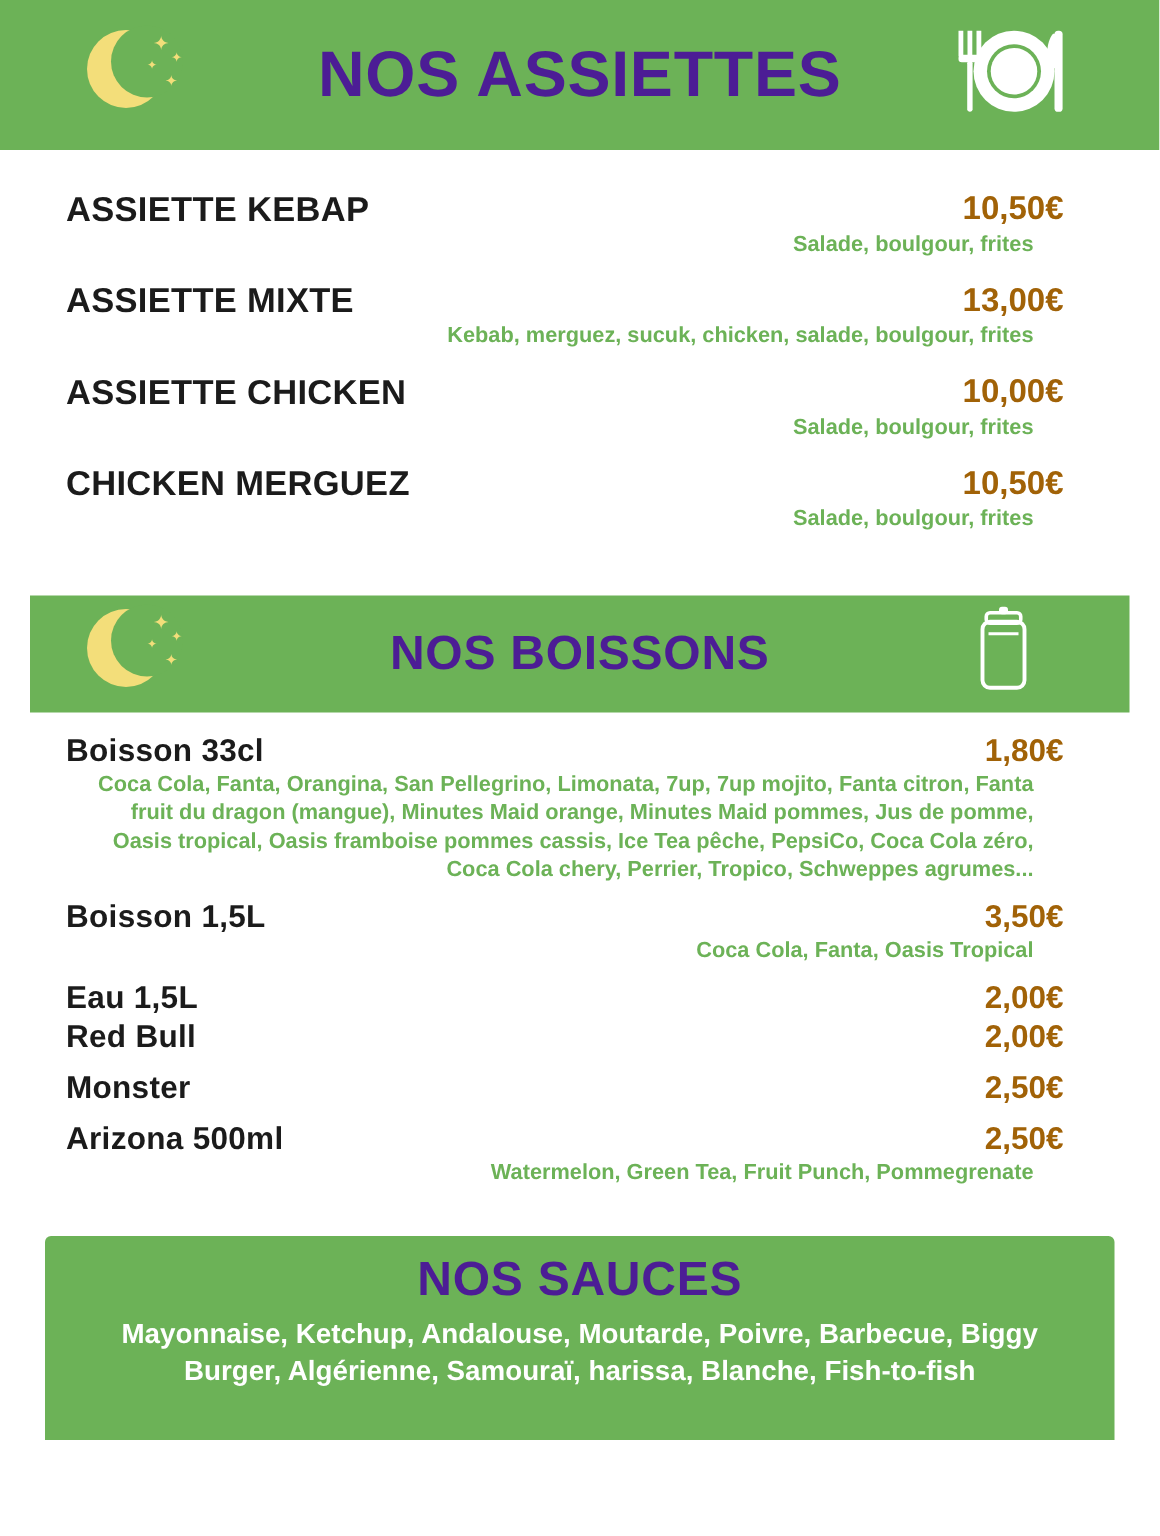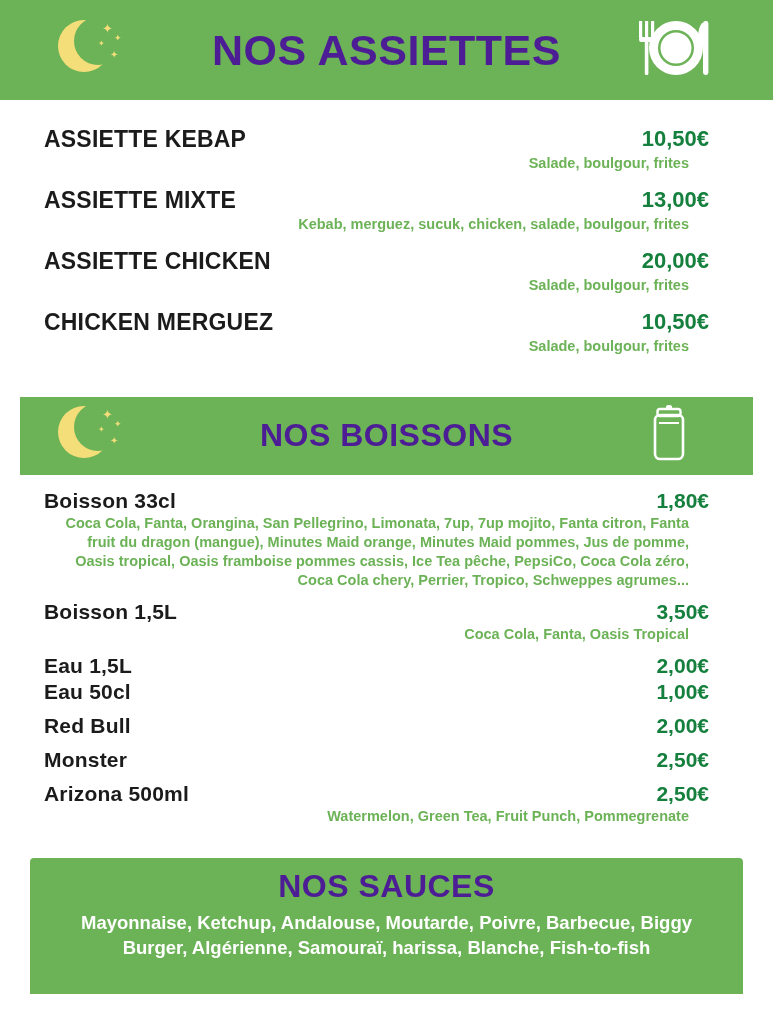--- a/index.html
+++ b/index.html
@@ -129,21 +129,21 @@
     align-items: flex-start;
     justify-content: space-between;
   }
   .item-name {
     color: #1b1b1b;
     font-weight: bold;
     font-size: 22px;
     letter-spacing: 0.2px;
   }
   .item-price {
-    color: #15803d;
+    color: #a16207;
     font-weight: bold;
     font-size: 22px;
     white-space: nowrap;
     padding-right: 20px;
   }
   .item-desc {
     color: #6cb257;
     font-size: 14.5px;
     font-weight: bold;
     line-height: 1.32;
@@ -207,21 +207,21 @@
   <div class="item">
     <div class="item-row">
       <span class="item-name">ASSIETTE MIXTE</span>
       <span class="item-price">13,00€</span>
     </div>
     <div class="item-desc">Kebab, merguez, sucuk, chicken, salade, boulgour, frites</div>
   </div>
   <div class="item">
     <div class="item-row">
       <span class="item-name">ASSIETTE CHICKEN</span>
-      <span class="item-price">20,00€</span>
+      <span class="item-price">10,00€</span>
     </div>
     <div class="item-desc">Salade, boulgour, frites</div>
   </div>
   <div class="item">
     <div class="item-row">
       <span class="item-name">CHICKEN MERGUEZ</span>
       <span class="item-price">10,50€</span>
     </div>
     <div class="item-desc">Salade, boulgour, frites</div>
   </div>
@@ -267,26 +267,20 @@
     <div class="item-desc">Coca Cola, Fanta, Oasis Tropical</div>
   </div>
   <div class="item gap-sm">
     <div class="item-row">
       <span class="item-name">Eau 1,5L</span>
       <span class="item-price">2,00€</span>
     </div>
   </div>
   <div class="item">
     <div class="item-row">
-      <span class="item-name">Eau 50cl</span>
-      <span class="item-price">1,00€</span>
-    </div>
-  </div>
-  <div class="item">
-    <div class="item-row">
       <span class="item-name">Red Bull</span>
       <span class="item-price">2,00€</span>
     </div>
   </div>
   <div class="item">
     <div class="item-row">
       <span class="item-name">Monster</span>
       <span class="item-price">2,50€</span>
     </div>
   </div>

